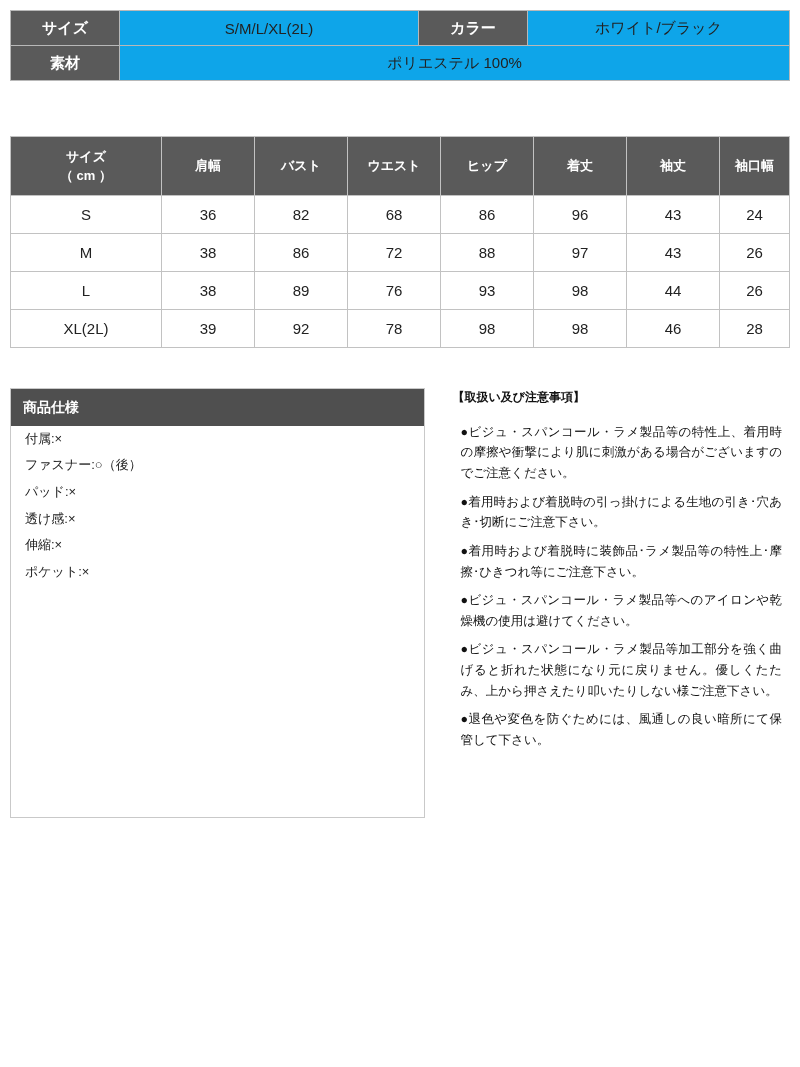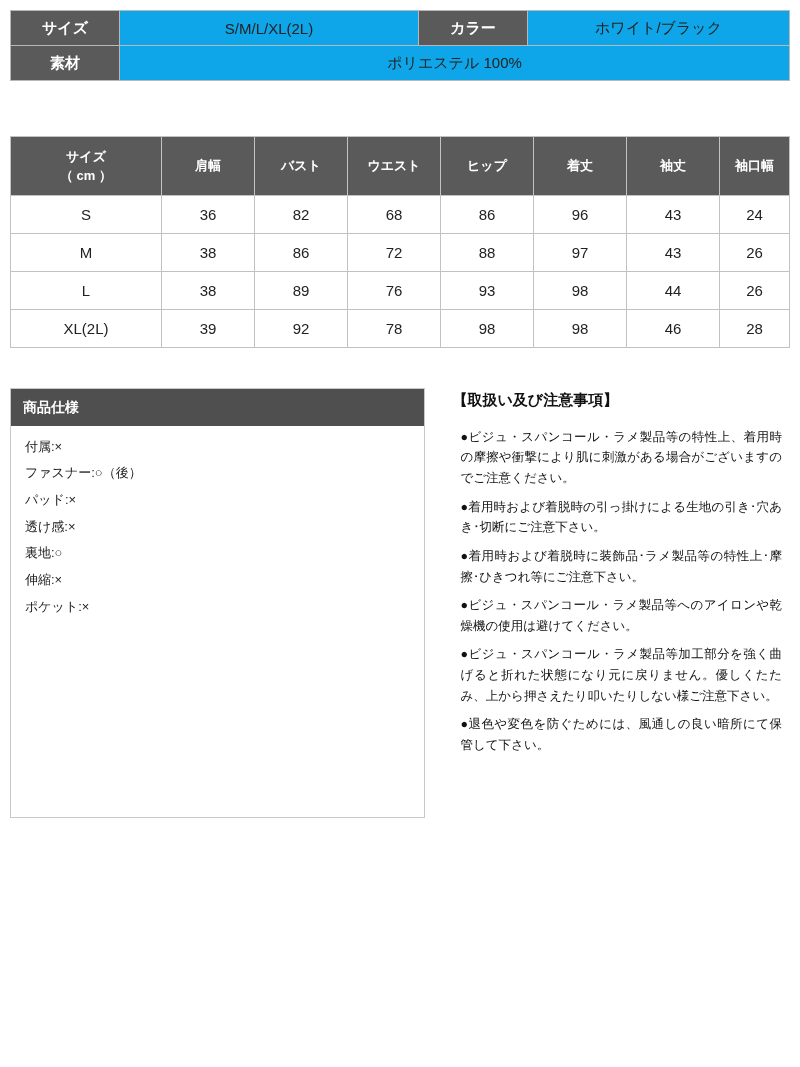--- a/index.html
+++ b/index.html
@@ -109,36 +109,35 @@
     font-size: 14px;
     font-weight: bold;
     padding: 10px 12px;
     line-height: 1.2;
   }
   .left-body {
     padding: 0 14px;
     font-size: 13px;
     line-height: 2.05;
     color: #222;
-    margin-top: 8px;
   }
   .left-body .gap {
     display: block;
     height: 14px;
   }
 
   .right-col {
     width: 342px;
     box-sizing: border-box;
     font-size: 12.5px;
     line-height: 1.65;
     color: #111;
   }
   .right-title {
-    font-size: 15px;
+    font-size: 12px;
     font-weight: bold;
     margin-bottom: 14px;
   }
   .right-col p {
     margin: 8px;
     text-align: justify;
   }
 </style>
 </head>
 <body>
@@ -222,21 +221,20 @@
 
   <div class="bottom">
 
     <div class="left-col">
       <div class="left-title">商品仕様</div>
       <div class="left-body">
         <div>付属:×</div>
         <div>ファスナー:○（後）</div>
         <div>パッド:×</div>
         <div>透け感:×</div>
-        <div>裏地:○</div>
         <div>伸縮:×</div>
         <div>ポケット:×</div>
         <span class="gap"></span>
       </div>
     </div>
 
     <div class="right-col">
       <div class="right-title">【取扱い及び注意事項】</div>
       <p>●ビジュ・スパンコール・ラメ製品等の特性上、着用時の摩擦や衝撃により肌に刺激がある場合がございますのでご注意ください。</p>
       <p>●着用時および着脱時の引っ掛けによる生地の引き･穴あき･切断にご注意下さい。</p>

